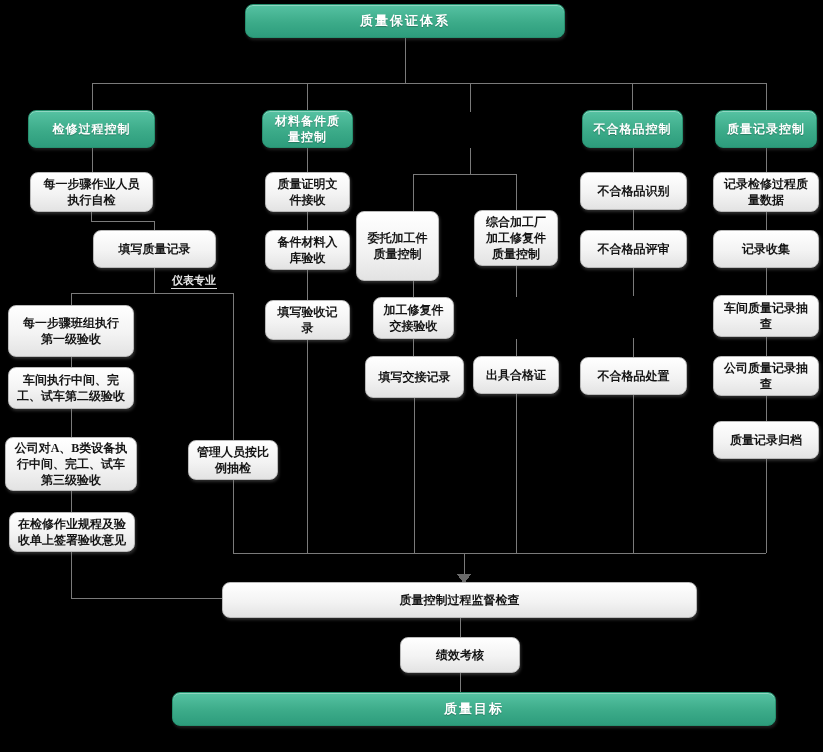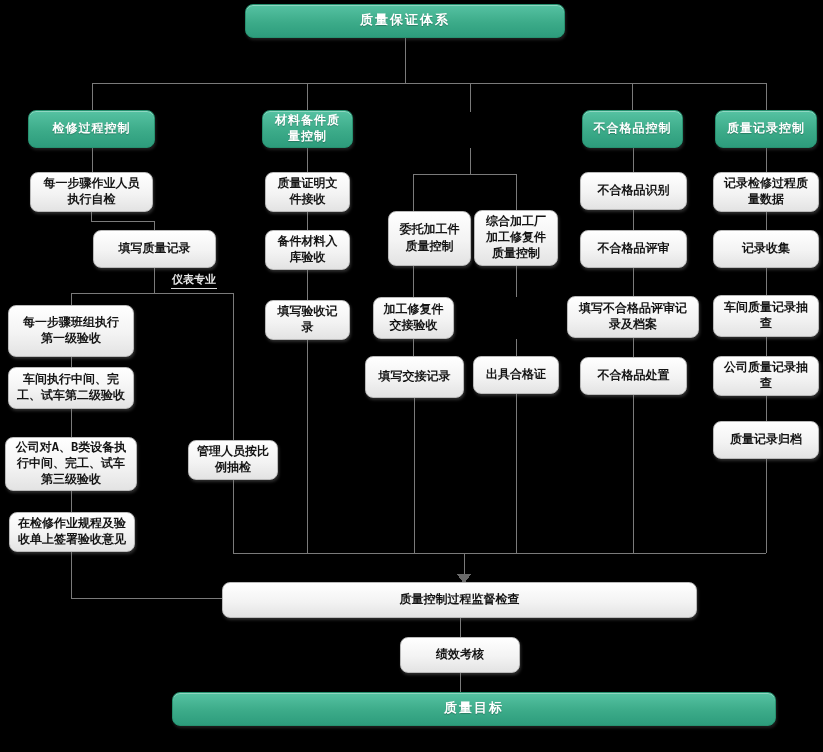--- a/index.html
+++ b/index.html
@@ -1,18 +1,18 @@
 <!DOCTYPE html>
 <html><head>
 <meta charset="utf-8">
 <style>
   html,body{margin:0;padding:0;background:#000;}
   #canvas{
     position:relative;width:823px;height:752px;background:#000;overflow:hidden;
-    font-family:Liberation Mono, monospace;
+    font-family:Liberation Serif, serif;
   }
   #wires{position:absolute;left:0;top:0;width:823px;height:752px;}
   .node{
     position:absolute;box-sizing:border-box;
     display:flex;align-items:center;justify-content:center;
     text-align:center;white-space:pre-line;
     border-radius:8px;line-height:1.35;
   }
   .green{
     background:linear-gradient(180deg,#56c2a2 0%,#3cab89 55%,#2d9c7c 100%);
@@ -77,34 +77,32 @@
   <div class="node white" style="left:188px;top:440px;width:90px;height:40px;">管理人员按比
 例抽检</div>
 
   <div class="node white" style="left:265px;top:172px;width:85px;height:40px;">质量证明文
 件接收</div>
   <div class="node white" style="left:265px;top:230px;width:85px;height:40px;">备件材料入
 库验收</div>
   <div class="node white" style="left:265px;top:300px;width:85px;height:40px;">填写验收记
 录</div>
 
-  <div class="node white" style="left:388px;top:211px;width:83px;height:55px;">委托加工件
+  <div class="node white" style="left:356px;top:211px;width:83px;height:70px;">委托加工件
 质量控制</div>
   <div class="node white" style="left:474px;top:210px;width:84px;height:56px;">综合加工厂
 加工修复件
 质量控制</div>
   <div class="node white" style="left:373px;top:297px;width:81px;height:42px;">加工修复件
 交接验收</div>
   <div class="node white" style="left:365px;top:356px;width:99px;height:42px;">填写交接记录</div>
   <div class="node white" style="left:473px;top:356px;width:86px;height:38px;">出具合格证</div>
 
   <div class="node white" style="left:580px;top:172px;width:107px;height:38px;">不合格品识别</div>
   <div class="node white" style="left:580px;top:230px;width:107px;height:38px;">不合格品评审</div>
-  <div class="node white" style="left:567px;top:296px;width:132px;height:42px;">填写不合格品评审记
-录及档案</div>
   <div class="node white" style="left:580px;top:357px;width:107px;height:38px;">不合格品处置</div>
 
   <div class="node white" style="left:713px;top:172px;width:106px;height:40px;">记录检修过程质
 量数据</div>
   <div class="node white" style="left:713px;top:230px;width:106px;height:38px;">记录收集</div>
   <div class="node white" style="left:713px;top:295px;width:106px;height:42px;">车间质量记录抽
 查</div>
   <div class="node white" style="left:713px;top:356px;width:106px;height:40px;">公司质量记录抽
 查</div>
   <div class="node white" style="left:713px;top:421px;width:106px;height:38px;">质量记录归档</div>

